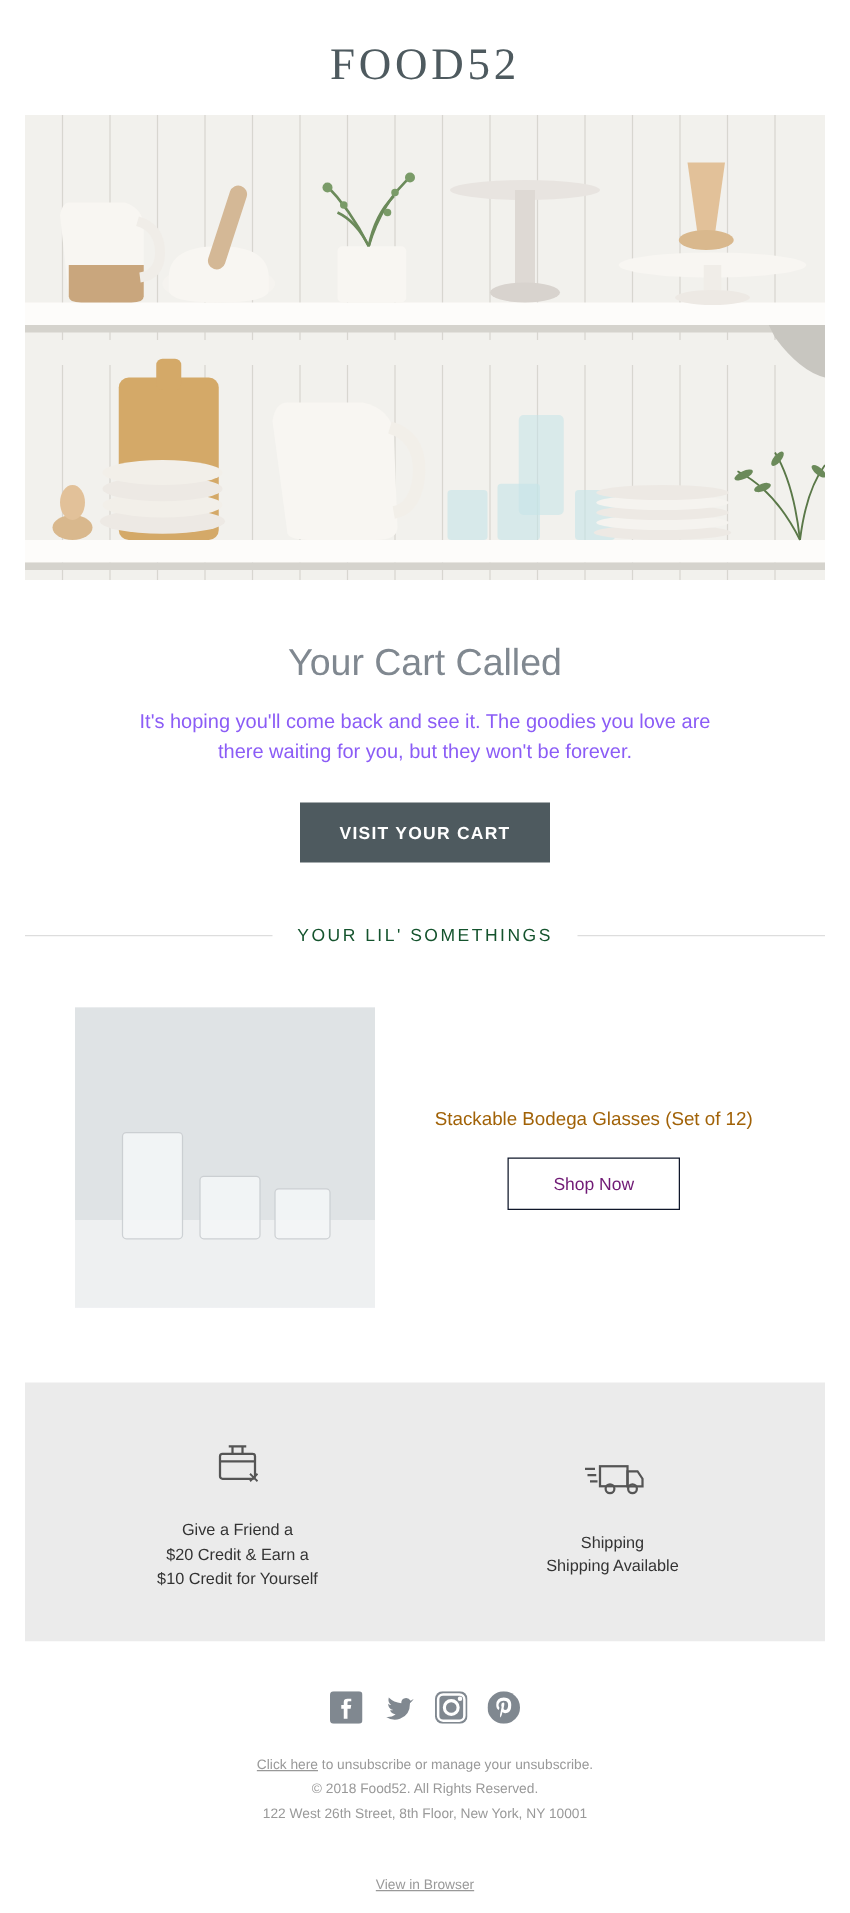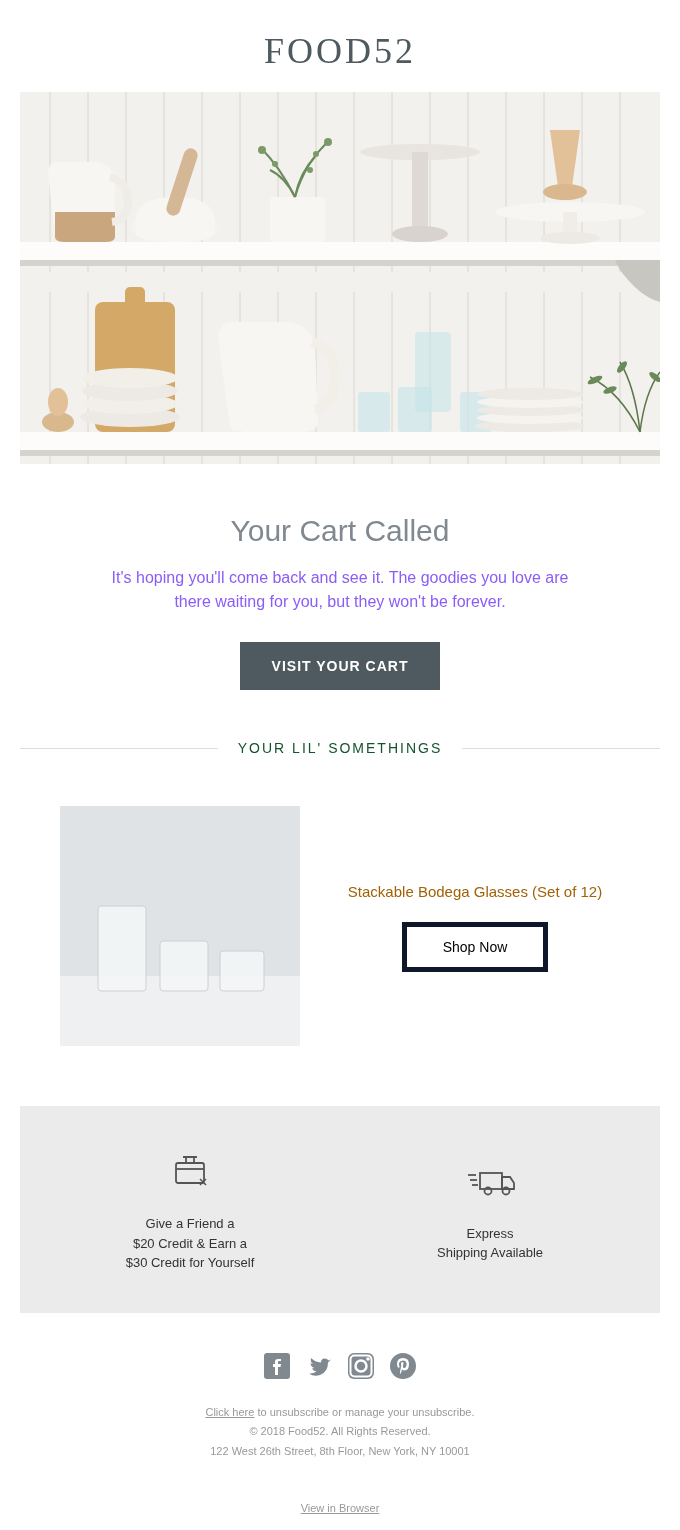--- a/index.html
+++ b/index.html
@@ -12,21 +12,21 @@
 .headline { font-size: 30px; color: #808890; font-weight: 300; margin-bottom: 18px; }
 .subtext { font-size: 16px; color: #8b5cf6; line-height: 1.5; max-width: 480px; margin: 0 auto 28px; }
 .cta-button { display: inline-block; background: #4e5a5f; color: #fff; padding: 16px 32px; font-size: 14px; font-weight: bold; letter-spacing: 1px; text-decoration: none; border: none; cursor: pointer; }
 .divider-section { display: flex; align-items: center; padding: 30px 20px; }
 .divider-line { flex: 1; height: 1px; background: #ddd; }
 .divider-text { padding: 0 20px; font-size: 14px; color: #14532d; letter-spacing: 2px; }
 .product-section { display: flex; align-items: center; padding: 20px 60px 40px; gap: 30px; }
 .product-image { width: 240px; height: 240px; background: linear-gradient(180deg, #dde0e2 0%, #eef0f1 100%); position: relative; }
 .product-info { flex: 1; text-align: center; }
 .product-name { font-size: 15px; color: #a16207; margin-bottom: 20px; line-height: 1.4; }
-.shop-button { display: inline-block; border: 5px solid #0f172a; padding: 12px 36px; font-size: 14px; color: #000000; background: #fff; cursor: pointer; }
+.shop-button { display: inline-block; border: 1px solid #0f172a; padding: 12px 36px; font-size: 14px; color: #701a75; background: #fff; cursor: pointer; }
 .benefits-section { background: #ebebeb; margin: 20px 20px 0; padding: 40px 20px; display: flex; justify-content: space-around; align-items: center; }
 .benefit { text-align: center; flex: 1; }
 .benefit-icon { height: 50px; display: flex; align-items: center; justify-content: center; margin-bottom: 18px; }
 .benefit-text { font-size: 13px; color: #333; line-height: 1.5; }
 .social-section { text-align: center; padding: 40px 0 20px; }
 .social-icons { display: flex; justify-content: center; gap: 16px; margin-bottom: 24px; }
 .social-icon { width: 26px; height: 26px; color: #808890; }
 .footer-text { font-size: 11px; color: #999; line-height: 1.8; }
 .footer-link { color: #999; text-decoration: underline; cursor: pointer; }
 .view-browser { text-align: center; padding: 20px 0 40px; font-size: 11px; }
@@ -198,37 +198,37 @@
       <svg width="44" height="44" viewBox="0 0 44 44" fill="none" stroke="#555" stroke-width="1.8">
         <rect x="8" y="14" width="28" height="20" rx="2"></rect>
         <line x1="8" y1="20" x2="36" y2="20"></line>
         <path d="M 18 8 L 18 14 M 26 8 L 26 14 M 15 8 L 29 8"></path>
         <path d="M 32 30 L 38 36 M 35 33 L 38 30 M 35 33 L 32 36" stroke-width="1.5"></path>
       </svg>
     </div>
     <div class="benefit-text">
       <div>Give a Friend a</div>
       <div>$20 Credit &amp; Earn a</div>
-      <div>$30 Credit for Yourself</div>
+      <div>$10 Credit for Yourself</div>
     </div>
   </div>
   <div class="benefit">
     <div class="benefit-icon">
       <svg width="52" height="44" viewBox="0 0 52 44" fill="none" stroke="#555" stroke-width="1.8">
         <rect x="16" y="14" width="22" height="16"></rect>
         <path d="M 38 18 L 46 18 L 50 24 L 50 30 L 38 30 Z"></path>
         <circle cx="24" cy="32" r="3.5"></circle>
         <circle cx="42" cy="32" r="3.5"></circle>
         <line x1="4" y1="16" x2="12" y2="16"></line>
         <line x1="6" y1="21" x2="13" y2="21"></line>
         <line x1="8" y1="26" x2="14" y2="26"></line>
       </svg>
     </div>
     <div class="benefit-text">
-      <div>Express</div>
+      <div>Shipping</div>
       <div>Shipping Available</div>
     </div>
   </div>
 </div>
 
 <div class="social-section">
   <div class="social-icons">
     <span class="social-icon">
       <svg width="26" height="26" viewBox="0 0 26 26" fill="#808890">
             <rect width="26" height="26" rx="3"></rect>

